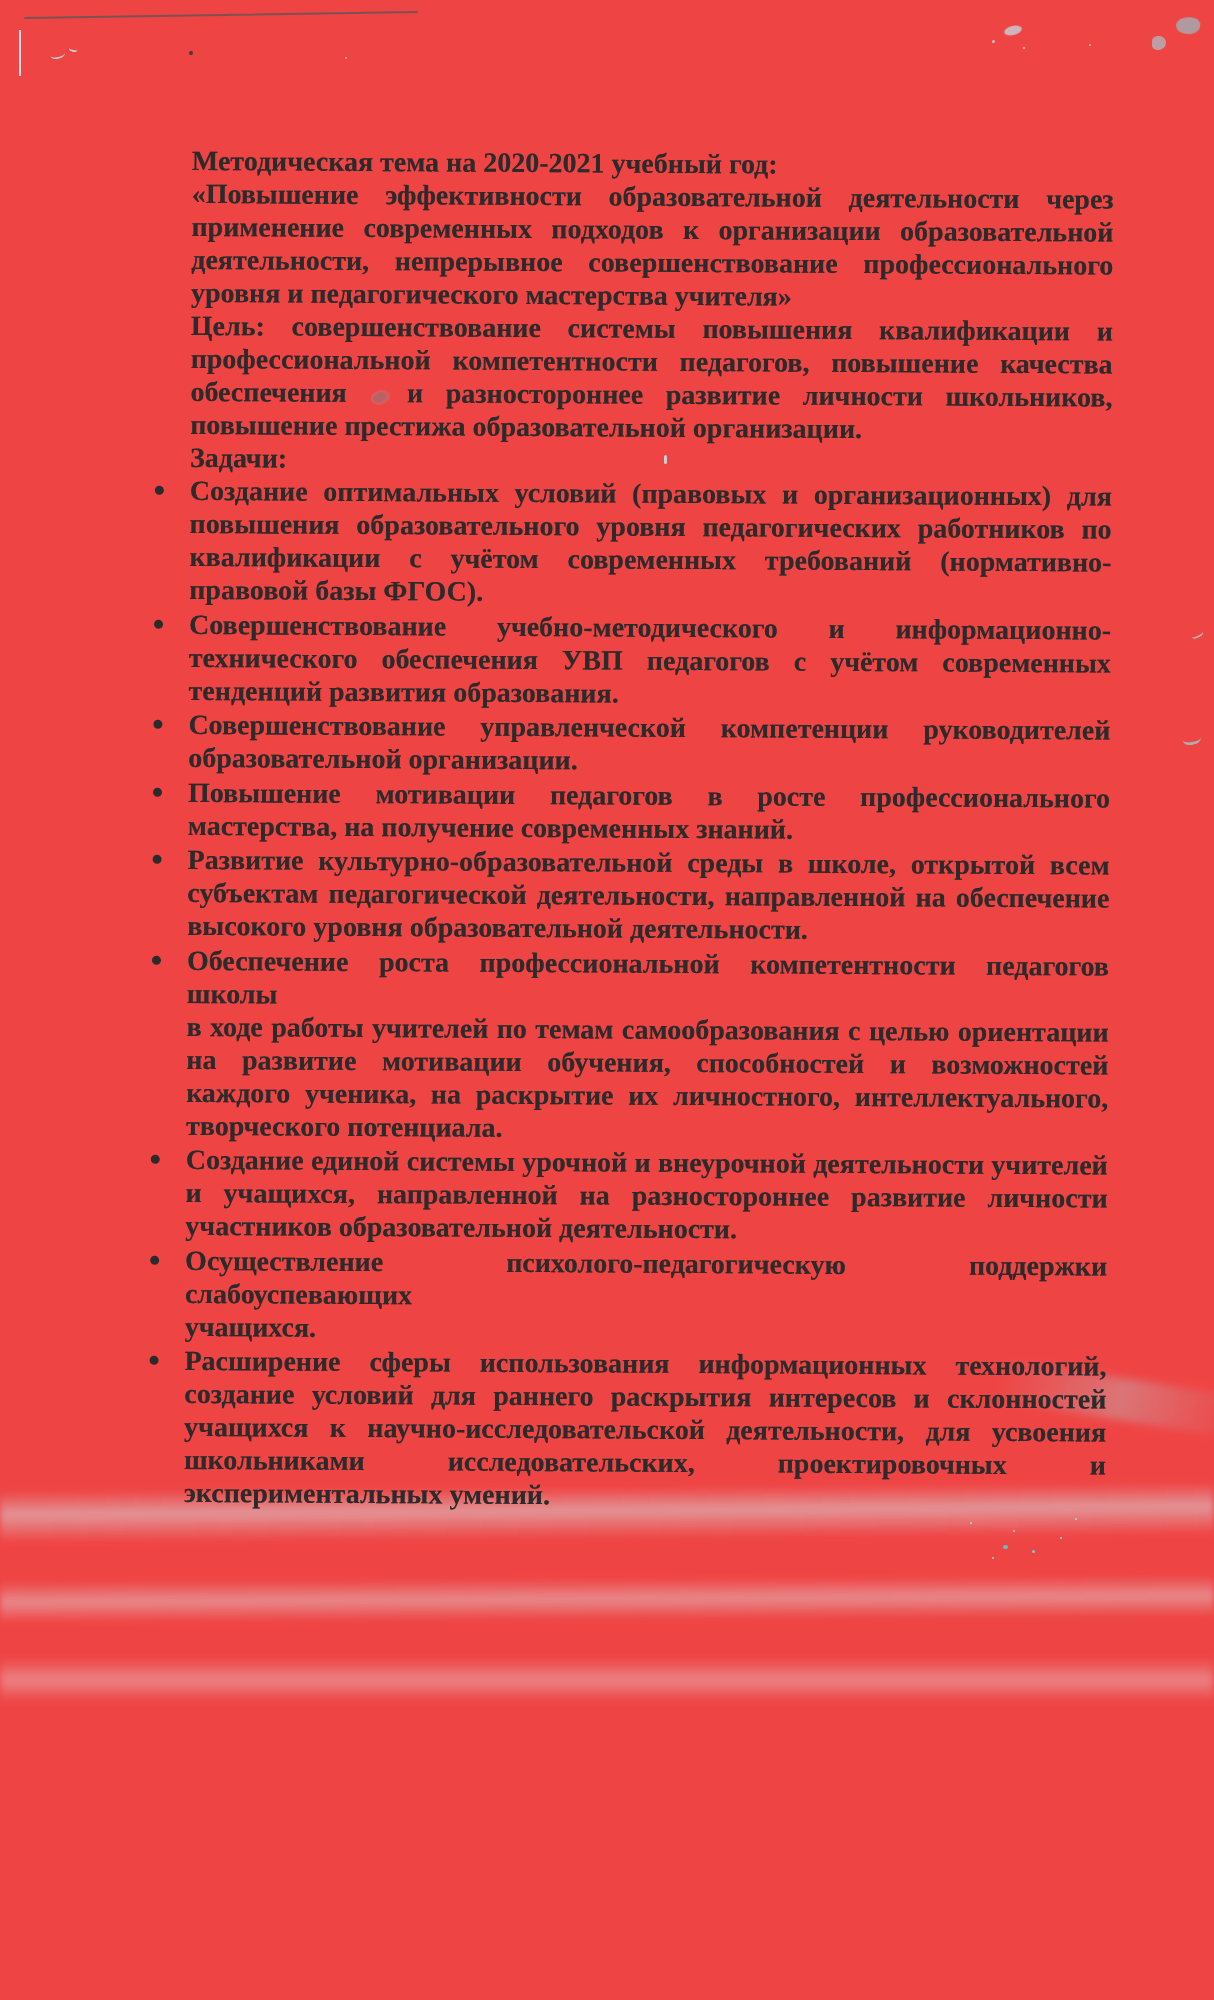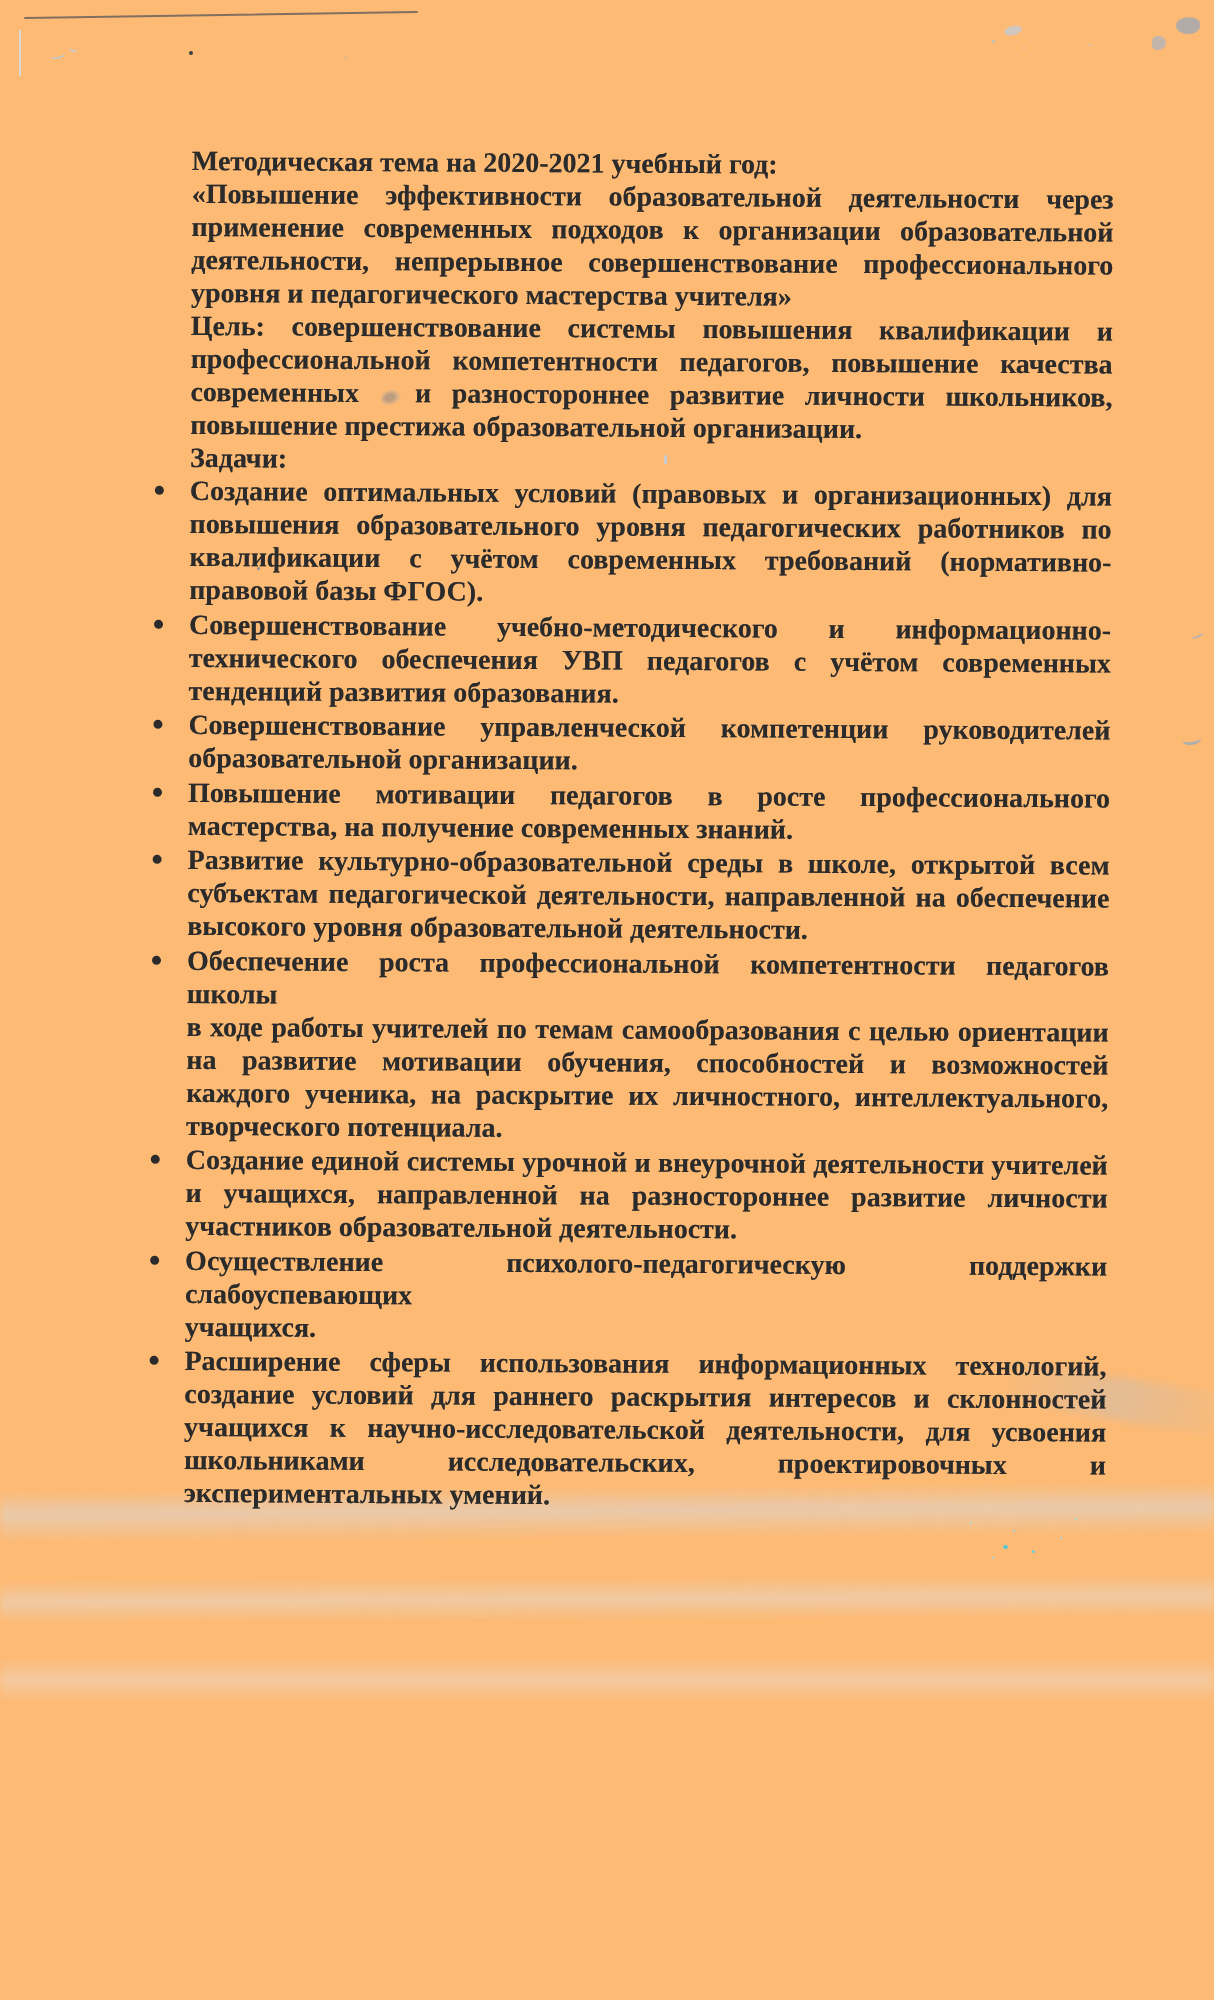--- a/index.html
+++ b/index.html
@@ -1,21 +1,21 @@
 <!DOCTYPE html>
 <html><head>
 <meta charset="utf-8">
 <style>
   html,body{margin:0;padding:0;}
   body{
     width:1214px;height:2000px;position:relative;overflow:hidden;
     background:#fefefe;
     font-family:"Liberation Serif","DejaVu Serif",serif;
   }
-  .page{position:absolute;inset:0;background:#fdba74;}
+  .page{position:absolute;inset:0;background:#ef4444;}
   
   .content{
     position:absolute;left:192px;top:144px;width:922px;
     color:#2b2b2b;font-weight:700;font-size:28px;line-height:33px;
     transform:rotate(0.35deg);transform-origin:0 0;
     text-shadow:0 0 0.5px rgba(43,43,43,.55);
   }
   .line{text-align:left;white-space:normal;}
   .jl{text-align:justify;text-align-last:justify;}
   ul.tasks{list-style:none;margin:0;padding:0;}
@@ -99,21 +99,21 @@
         <div class="line jl">«Повышение эффективности образовательной деятельности через</div>
         <div class="line jl">применение современных подходов к организации образовательной</div>
         <div class="line jl">деятельности, непрерывное совершенствование профессионального</div>
         <div class="line">уровня и педагогического мастерства учителя»</div>
       </div>
 
     <div>
       <div class="line jl">Цель: совершенствование системы повышения квалификации и</div>
       <div class="line jl">профессиональной компетентности педагогов, повышение качества</div>
       <div class="line jl">
-        <span>современных</span>
+        <span>обеспечения</span>
         <span class="smudge"></span>
         <span>и разностороннее развитие личности школьников,</span>
       </div>
       <div class="line">повышение престижа образовательной организации.</div>
     </div>
 
     <div class="line">Задачи:</div>
 
     <ul class="tasks">
       <li class="task">

